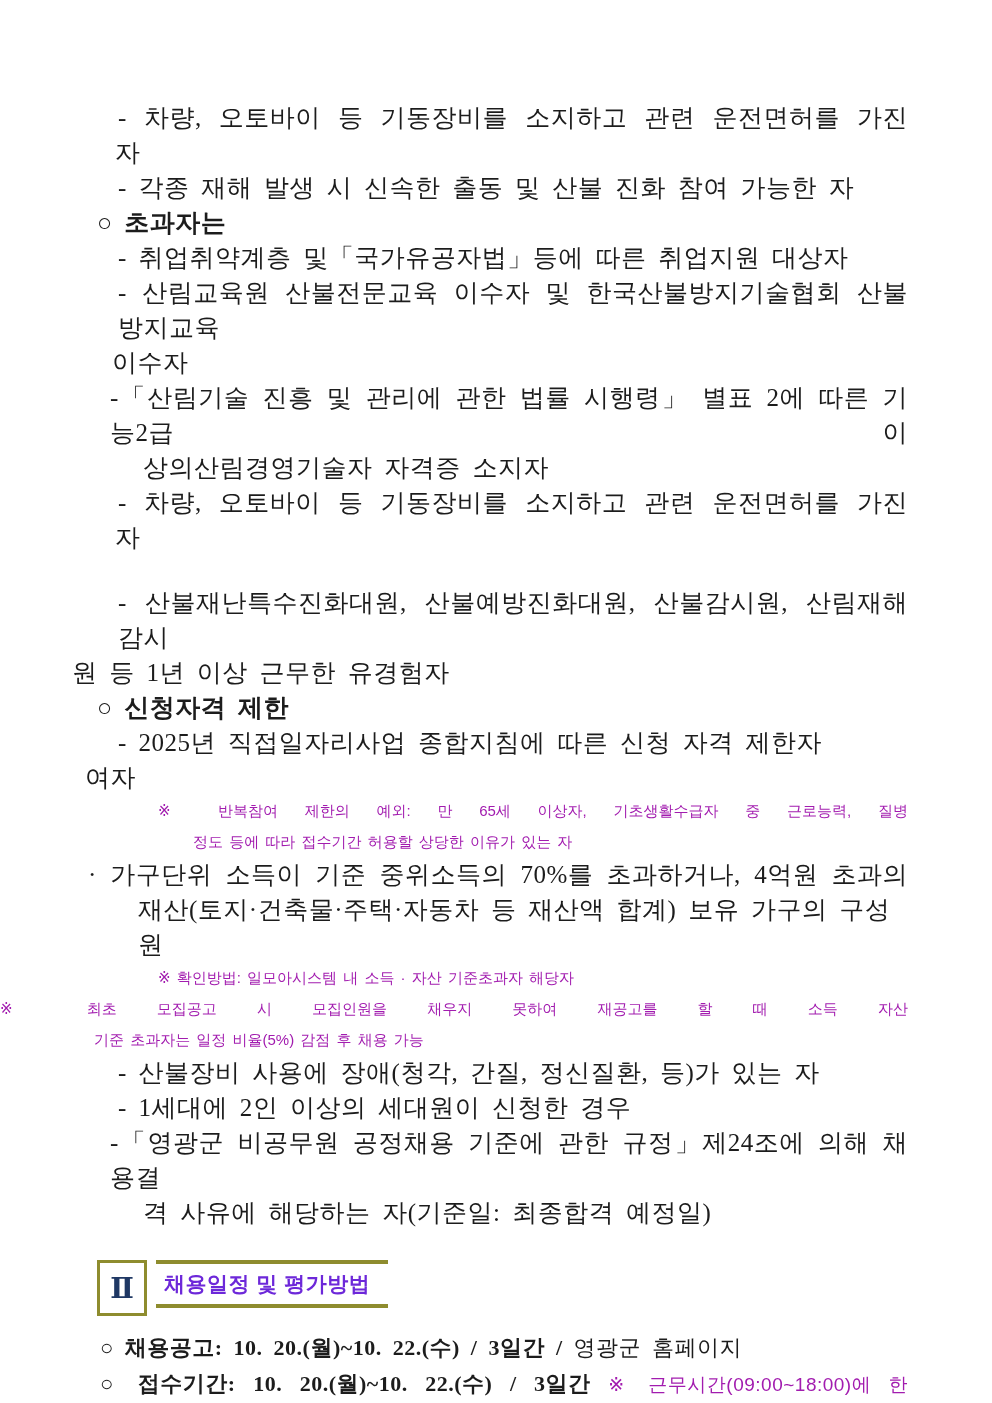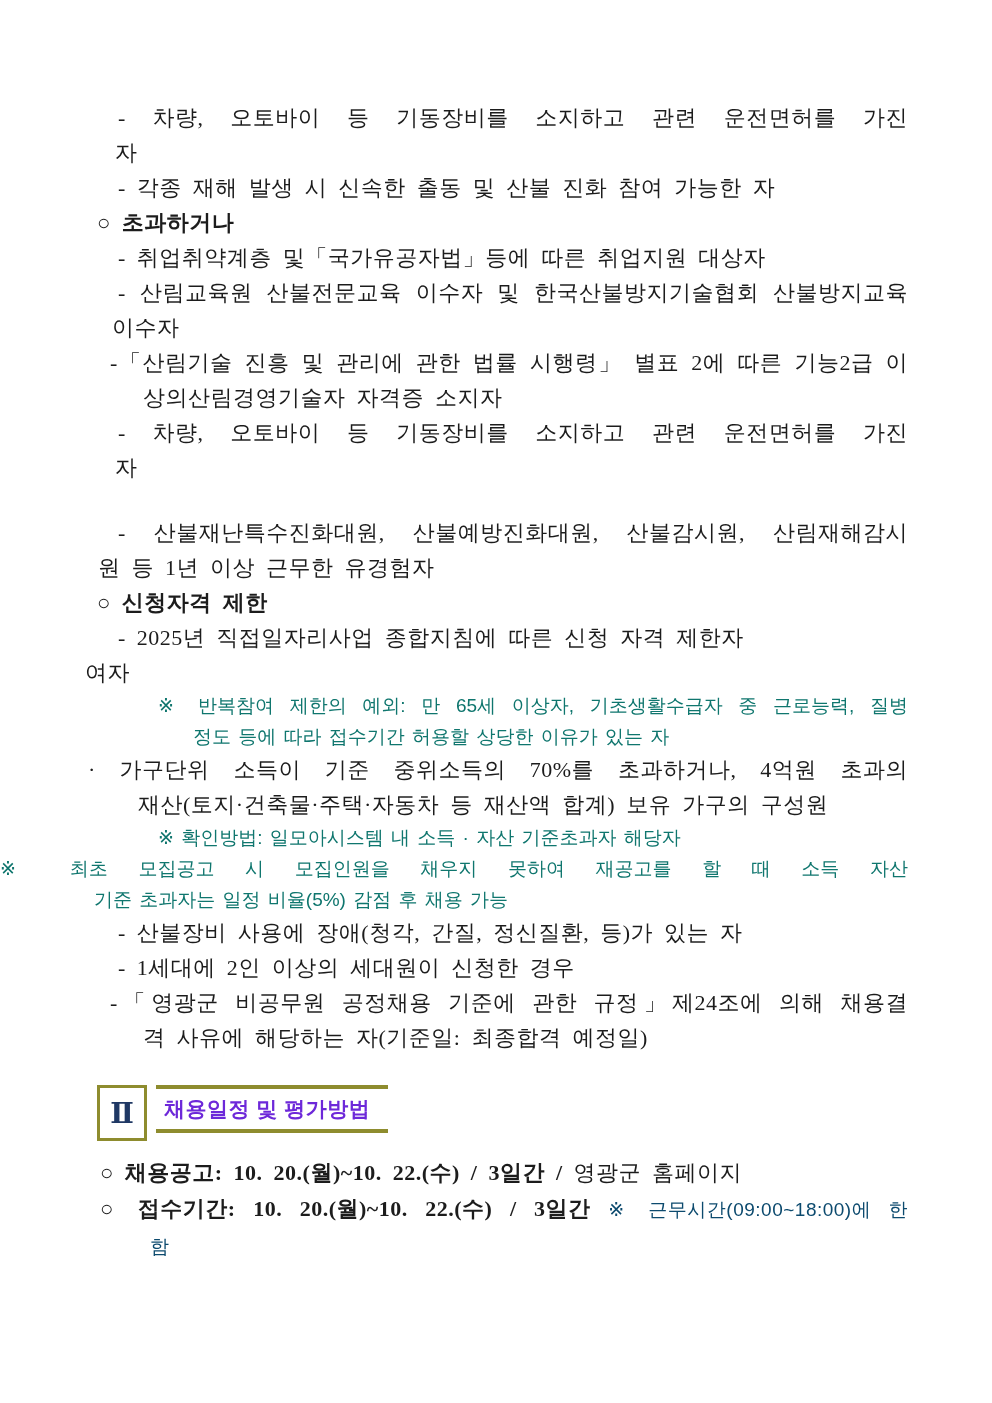--- a/index.html
+++ b/index.html
@@ -4,30 +4,30 @@
 <style>
   html,body{margin:0;padding:0;}
   body{
     width:992px;height:1403px;background:#ffffff;overflow:hidden;
     font-family:"Liberation Serif","DejaVu Serif",serif;
     color:#1c1c1c;
   }
   .page{position:relative;width:992px;height:1403px;background:#ffffff;}
   .doc-body{padding-top:100px;}
   .line{
-    font-size:22px;line-height:35px;margin-right:84px;
+    font-size:25px;line-height:35px;margin-right:84px;
     word-spacing:5px;letter-spacing:0.5px;
   }
   .line.note{
     font-family:"Liberation Sans","DejaVu Sans",sans-serif;
-    font-size:19px;line-height:31px;color:#0f766e;word-spacing:2px;letter-spacing:0;
+    font-size:15px;line-height:31px;color:#a21caf;word-spacing:2px;letter-spacing:0;
   }
   .line.justify{text-align:justify;text-align-last:justify;}
   .b{font-weight:bold;}
-  .blue{color:#0c4a6e;}
+  .blue{color:#a21caf;}
   .sans{font-family:"Liberation Sans","DejaVu Sans",sans-serif;font-size:19px;}
   
   .section-header{
     display:flex;align-items:stretch;gap:9px;
     margin:30px 84px 14px 97px;
   }
   .roman-box{
     width:50px;min-width:50px;height:56px;
     border:3px solid #8e8c2e;box-sizing:border-box;
     display:flex;align-items:center;justify-content:center;
@@ -45,30 +45,30 @@
 </style>
 </head>
 <body>
 
 <div class="page">
 
   <div class="doc-body" id="doc-lines">
       <div class="line justify" style="margin-left: 118px;"><span class="">- 차량, 오토바이 등 기동장비를 소지하고 관련 운전면허를 가진</span></div>
       <div class="line" style="margin-left: 115px;"><span class="">자</span></div>
       <div class="line" style="margin-left: 118px;"><span class="">- 각종 재해 발생 시 신속한 출동 및 산불 진화 참여 가능한 자</span></div>
-      <div class="line" style="margin-left: 97px;"><span class="b ">○ 초과하거나</span></div>
+      <div class="line" style="margin-left: 97px;"><span class="b ">○ 초과자는</span></div>
       <div class="line" style="margin-left: 118px;"><span class="">- 취업취약계층 및「국가유공자법」등에 따른 취업지원 대상자</span></div>
       <div class="line justify" style="margin-left: 118px;"><span class="">- 산림교육원 산불전문교육 이수자 및 한국산불방지기술협회 산불방지교육</span></div>
       <div class="line" style="margin-left: 112px;"><span class="">이수자</span></div>
       <div class="line justify" style="margin-left: 110px;"><span class="">-「산림기술 진흥 및 관리에 관한 법률 시행령」 별표 2에 따른 기능2급 이</span></div>
       <div class="line" style="margin-left: 143px;"><span class="">상의산림경영기술자 자격증 소지자</span></div>
       <div class="line justify" style="margin-left: 118px;"><span class="">- 차량, 오토바이 등 기동장비를 소지하고 관련 운전면허를 가진</span></div>
       <div class="line" style="margin-left: 115px;"><span class="">자</span></div>
       <div class="line justify" style="margin-left: 118px; margin-top: 30px;"><span class="">- 산불재난특수진화대원, 산불예방진화대원, 산불감시원, 산림재해감시</span></div>
-      <div class="line" style="margin-left: 98px; font-family: Liberation Serif, serif;"><span class="">원 등 1년 이상 근무한 유경험자</span></div>
+      <div class="line" style="margin-left: 72px; font-family: Liberation Serif, serif;"><span class="">원 등 1년 이상 근무한 유경험자</span></div>
       <div class="line" style="margin-left: 97px;"><span class="b ">○ 신청자격 제한</span></div>
       <div class="line" style="margin-left: 118px;"><span class="">- 2025년 직접일자리사업 종합지침에 따른 신청 자격 제한자</span></div>
       <div class="line" style="margin-left: 85px;"><span class="">여자</span></div>
       <div class="line note justify" style="margin-left: 158px;"><span class="">※ 반복참여 제한의 예외: 만 65세 이상자, 기초생활수급자 중 근로능력, 질병</span></div>
       <div class="line note" style="margin-left: 193px;"><span class="">정도 등에 따라 접수기간 허용할 상당한 이유가 있는 자</span></div>
       <div class="line justify" style="margin-left: 88px;"><span class="">· 가구단위 소득이 기준 중위소득의 70%를 초과하거나, 4억원 초과의</span></div>
       <div class="line" style="margin-left: 138px;"><span class="">재산(토지·건축물·주택·자동차 등 재산액 합계) 보유 가구의 구성원</span></div>
       <div class="line note" style="margin-left: 158px;"><span class="">※ 확인방법: 일모아시스템 내 소득 · 자산 기준초과자 해당자</span></div>
       <div class="line note justify" style=""><span class="">※ 최초 모집공고 시 모집인원을 채우지 못하여 재공고를 할 때 소득 자산</span></div>
       <div class="line note" style="margin-left: 94px;"><span class="">기준 초과자는 일정 비율(5%) 감점 후 채용 가능</span></div>

